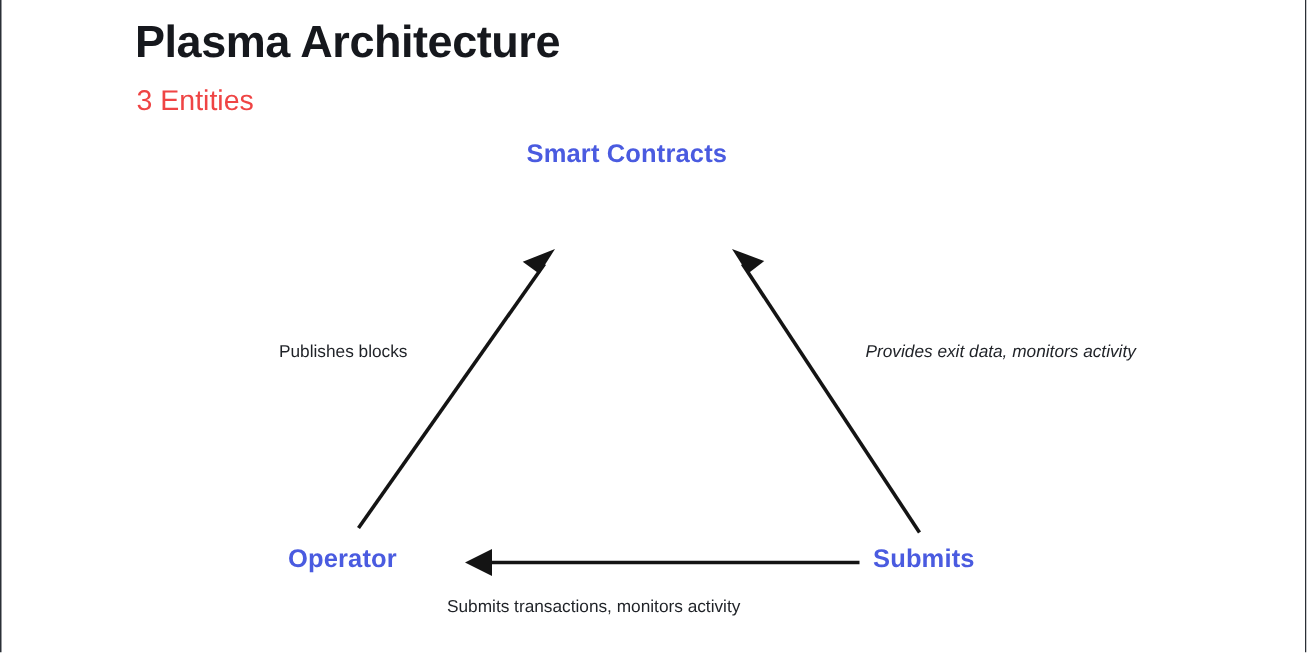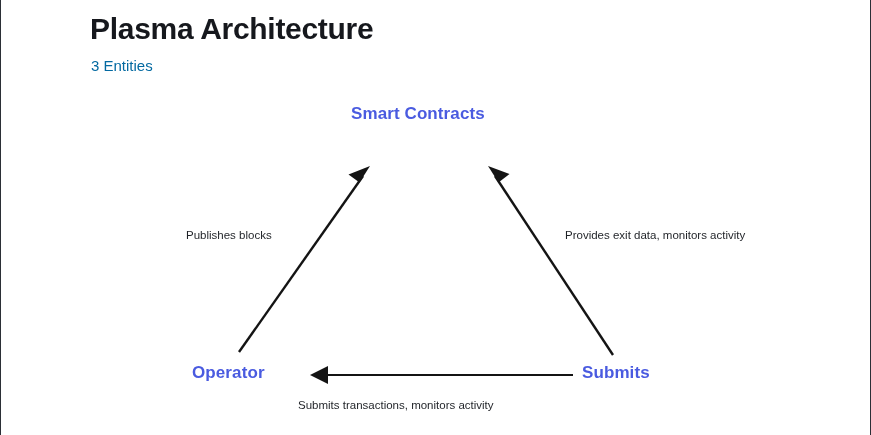--- a/index.html
+++ b/index.html
@@ -41,42 +41,42 @@
     left: 89px;
     top: 12px;
     font-size: 30px;
     font-weight: 700;
     color: #16181d;
     letter-spacing: -0.3px;
   }
   #page-subtitle {
     left: 90px;
     top: 57px;
-    font-size: 15px;
+    font-size: 19px;
     font-weight: 400;
-    color: #0369a1;
+    color: #ef4444;
   }
 
   .node-label {
     font-size: 17px;
     font-weight: 700;
     color: #4a5be0;
     letter-spacing: 0.1px;
   }
-  #node-smart-contracts { left: 350px; top: 104px; }
+  #node-smart-contracts { left: 350px; top: 93px; }
   #node-operator       { left: 191px; top: 363px; text-align: center; }
   #node-watcher        { left: 581px; top: 363px; }
 
   .edge-label {
     font-size: 11.5px;
     font-weight: 400;
     color: #1f2227;
   }
   #edge-label-publishes { left: 167px; top: 229px; margin-left: 18px; }
-  #edge-label-provides  { left: 564px; top: 229px; }
+  #edge-label-provides  { left: 576px; top: 229px; font-style: italic; }
   #edge-label-submits   { left: 297px; top: 399px; }
 </style>
 </head>
 <body>
 
 <div id="canvas">
 
   <svg id="diagram-svg" viewBox="0 0 871 435" xmlns="http://www.w3.org/2000/svg">
 
     <g>

